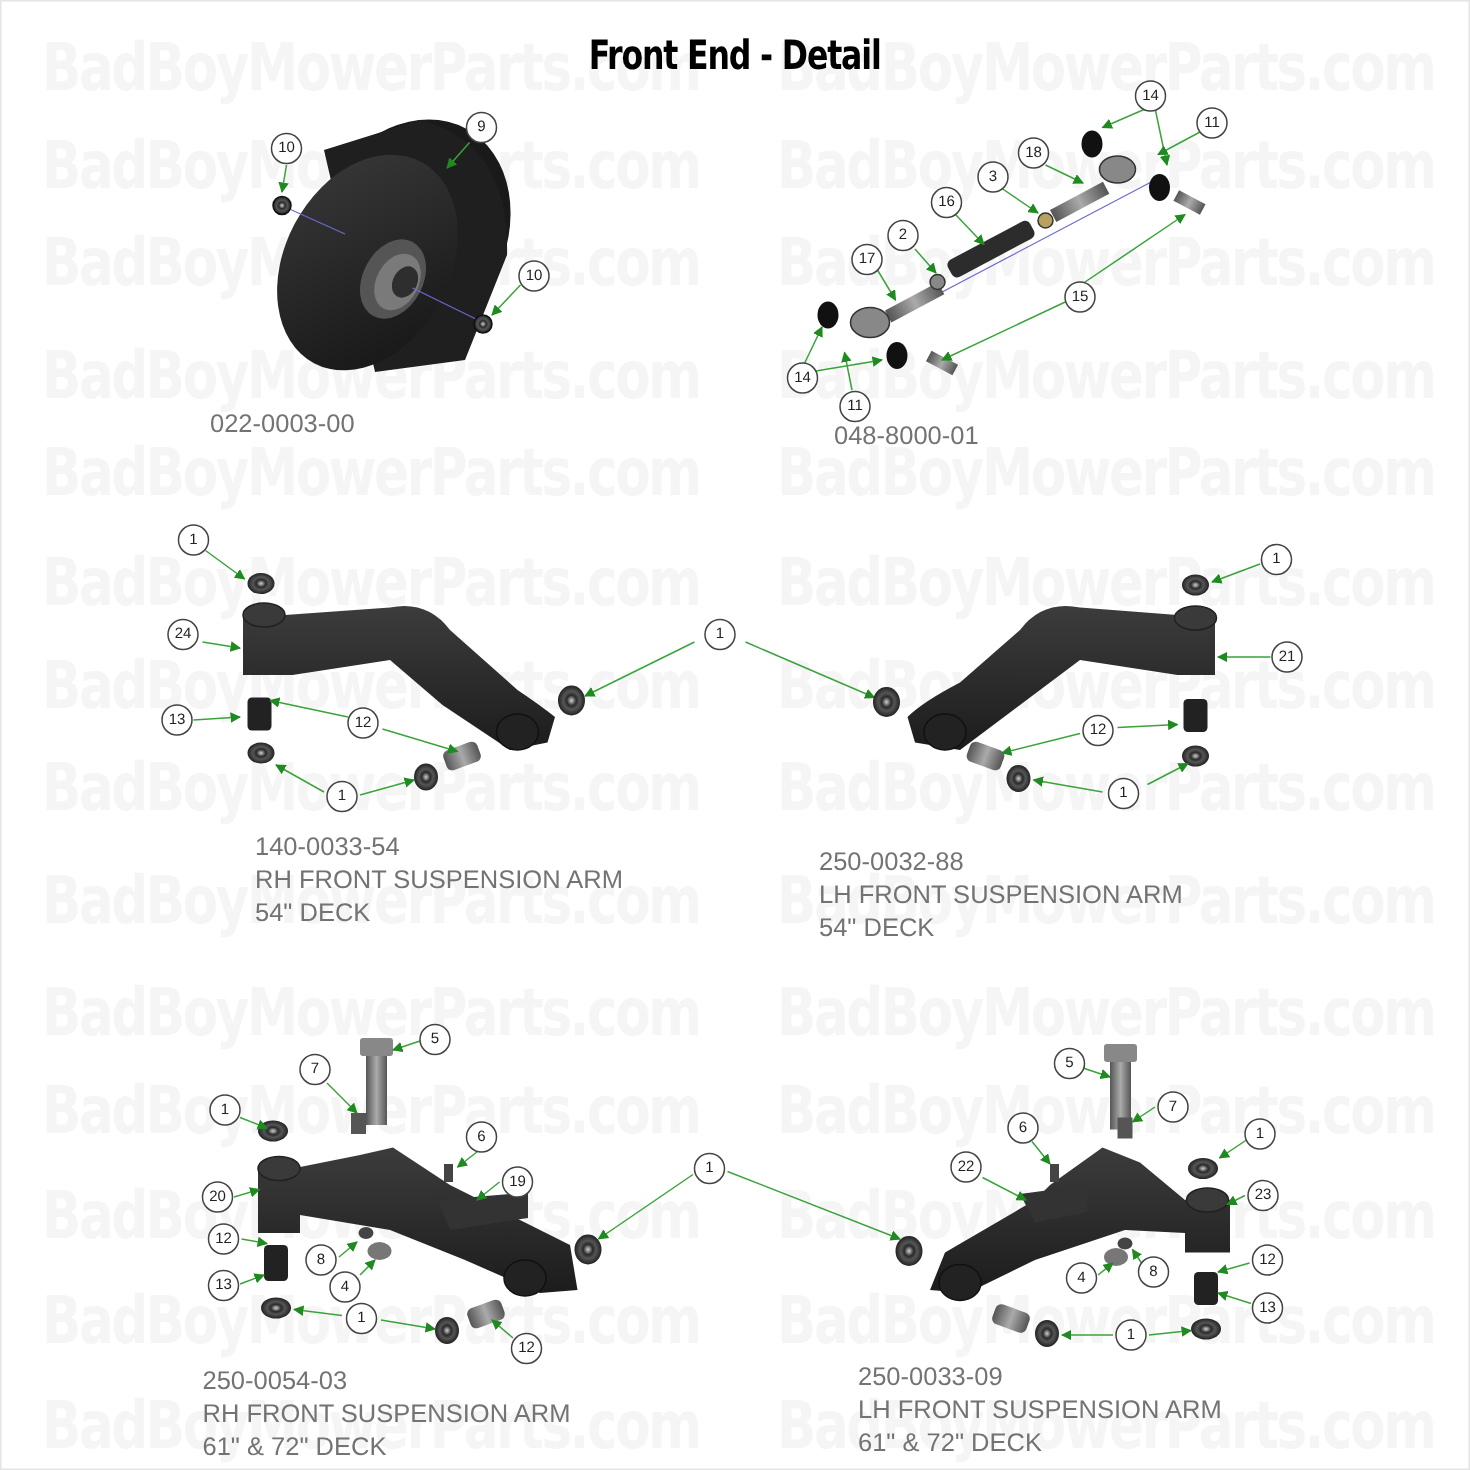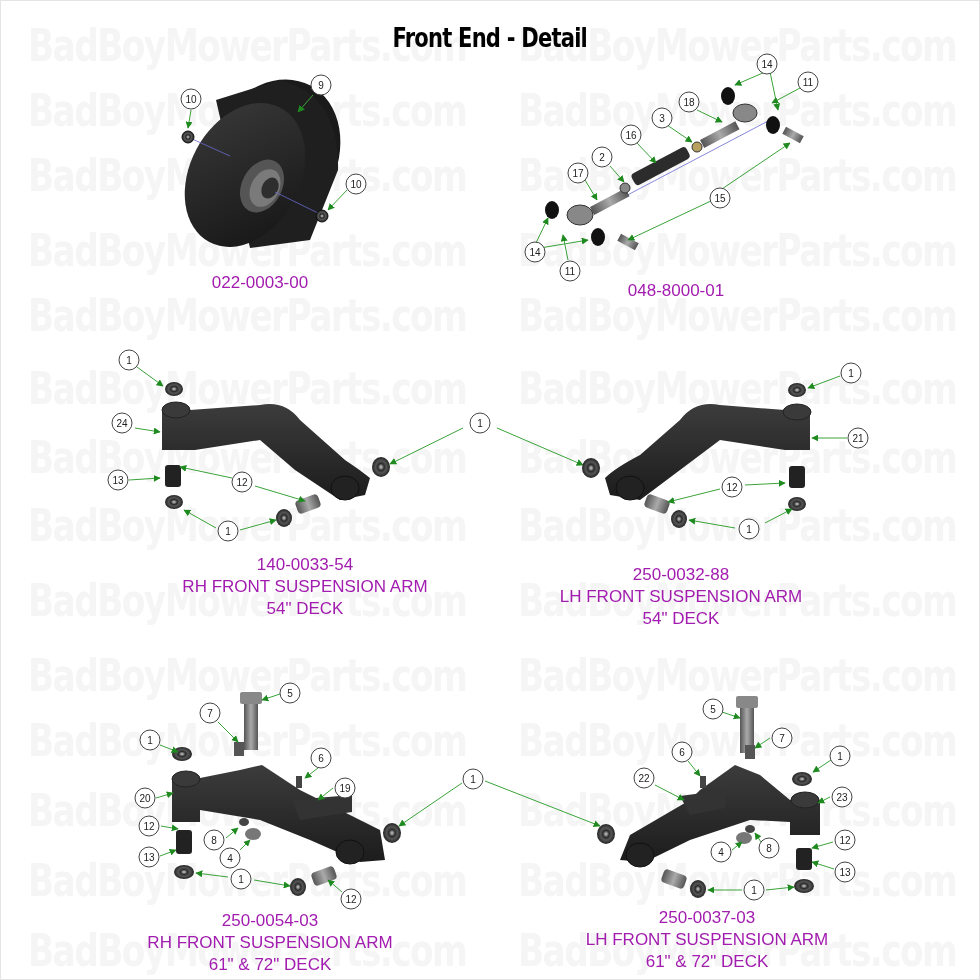--- a/index.html
+++ b/index.html
@@ -3,21 +3,21 @@
 <meta charset="utf-8">
 <style>
   html, body { margin: 0; padding: 0; background: #ffffff; }
   body { width: 980px; height: 980px; position: relative; overflow: hidden; font-family: "Liberation Sans", sans-serif; }
   .frame { position: absolute; left: 0; top: 0; width: 978px; height: 978px; border: 1px solid #e4e4e4; background: #fff; }
   .wm-layer { position: absolute; left: 0; top: 0; width: 952px; height: 980px; pointer-events: none; }
   .wm { position: absolute; font-family: "DejaVu Sans", sans-serif; font-weight: bold; font-size: 44px; letter-spacing: -2px; color: #f5f5f5; white-space: nowrap; transform: scaleX(0.78); transform-origin: left top; }
   .title { position: absolute; top: 22px; left: 0; width: 980px; text-align: center; font-family: "DejaVu Sans", sans-serif; font-weight: bold; font-size: 27px; color: #000; letter-spacing: -1px; }
   .title span { display: inline-block; transform: scaleX(0.78); }
   svg.diagram { position: absolute; left: 0; top: 0; }
-  .caption { position: absolute; text-align: center; font-family: "Liberation Sans", sans-serif; font-size: 17px; line-height: 22px; color: #a21caf; }
+  .caption { position: absolute; text-align: left; font-family: "Liberation Sans", sans-serif; font-size: 17px; line-height: 22px; color: #737373; }
   .caption div { white-space: nowrap; }
   .callout-text { font-family: "Liberation Sans", sans-serif; font-size: 10px; fill: #222; text-anchor: middle; dominant-baseline: central; }
 </style>
 </head>
 <body>
 
 <div class="frame"></div>
 
 <div class="wm-layer">
   <div class="wm" style="left:28px;top:20px">BadBoyMowerParts.com</div>
@@ -443,16 +443,16 @@
   <div>250-0032-88</div>
   <div>LH FRONT SUSPENSION ARM</div>
   <div>54" DECK</div>
 </div>
 <div class="caption" style="left:135px;top:910px;width:270px">
   <div>250-0054-03</div>
   <div>RH FRONT SUSPENSION ARM</div>
   <div>61" &amp; 72" DECK</div>
 </div>
 <div class="caption" style="left:572px;top:907px;width:270px">
-  <div>250-0037-03</div>
+  <div>250-0033-09</div>
   <div>LH FRONT SUSPENSION ARM</div>
   <div>61" &amp; 72" DECK</div>
 </div>
 
 </body></html>

